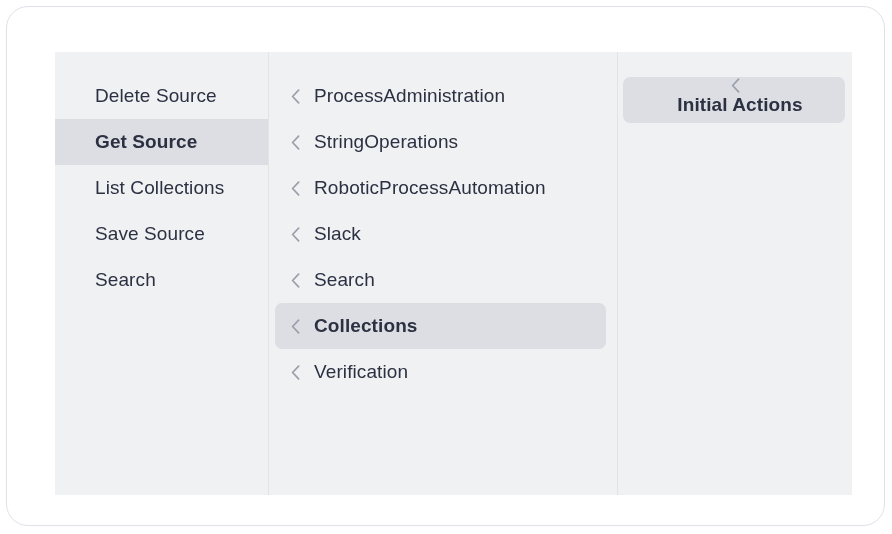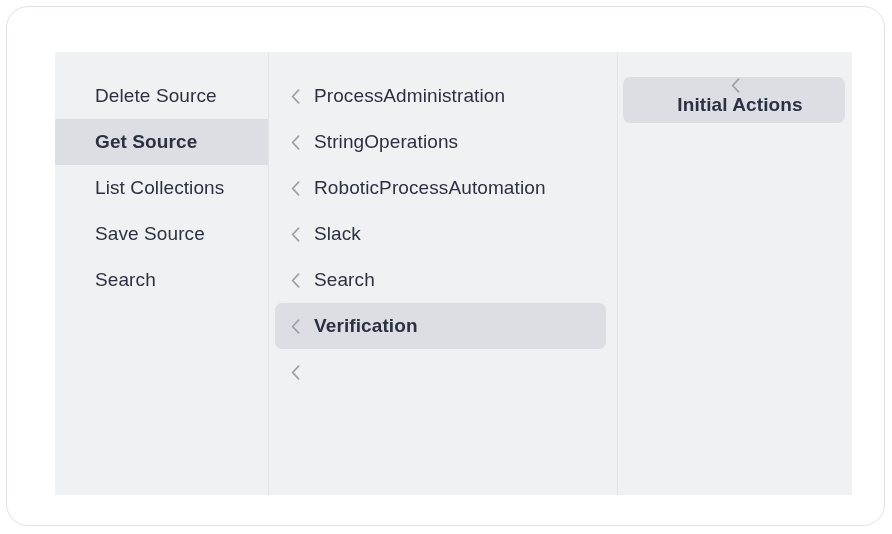--- a/index.html
+++ b/index.html
@@ -191,28 +191,29 @@
               </svg>
             </span>
             <span class="label">Search</span>
           </div>
           <div class="item-row selected">
             <span class="chev">
               <svg width="9" height="15" viewBox="0 0 9 15" fill="none" aria-hidden="true">
                 <path d="M7.6 1.2 L1.6 7.5 L7.6 13.8" stroke="currentColor" stroke-width="1.7" stroke-linecap="round" stroke-linejoin="round"></path>
               </svg>
             </span>
+            <span class="label">Collections</span>
+          </div>
+          <div class="item-row">
+            <span class="chev">
+              <svg width="9" height="15" viewBox="0 0 9 15" fill="none" aria-hidden="true">
+                <path d="M7.6 1.2 L1.6 7.5 L7.6 13.8" stroke="currentColor" stroke-width="1.7" stroke-linecap="round" stroke-linejoin="round"></path>
+              </svg>
+            </span>
             <span class="label">Verification</span>
-          </div>
-          <div class="item-row">
-            <span class="chev">
-              <svg width="9" height="15" viewBox="0 0 9 15" fill="none" aria-hidden="true">
-                <path d="M7.6 1.2 L1.6 7.5 L7.6 13.8" stroke="currentColor" stroke-width="1.7" stroke-linecap="round" stroke-linejoin="round"></path>
-              </svg>
-            </span>
           </div>
         </div>
 
       <div class="column col-level3" id="col3">
           <div class="item-row selected">
             <span class="chev">
               <svg width="9" height="15" viewBox="0 0 9 15" fill="none" aria-hidden="true">
                 <path d="M7.6 1.2 L1.6 7.5 L7.6 13.8" stroke="currentColor" stroke-width="1.7" stroke-linecap="round" stroke-linejoin="round"></path>
               </svg>
             </span>

